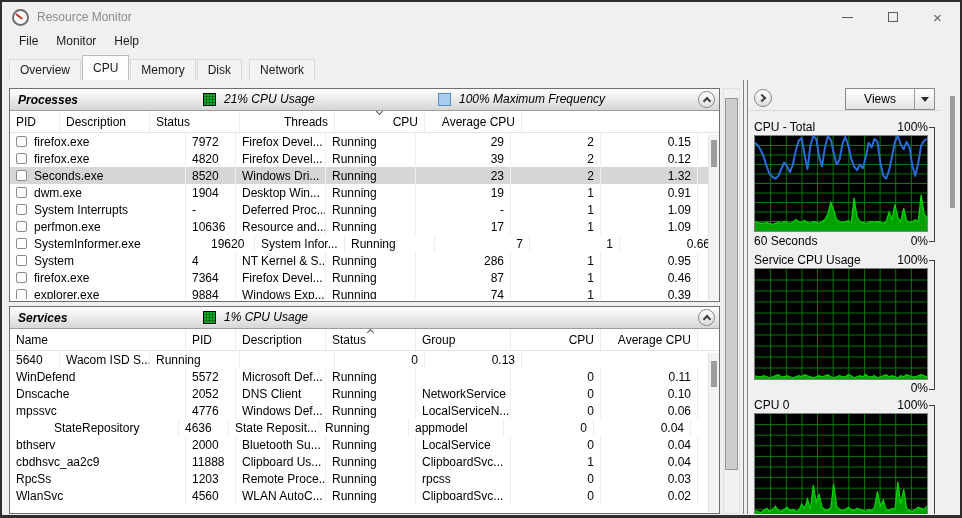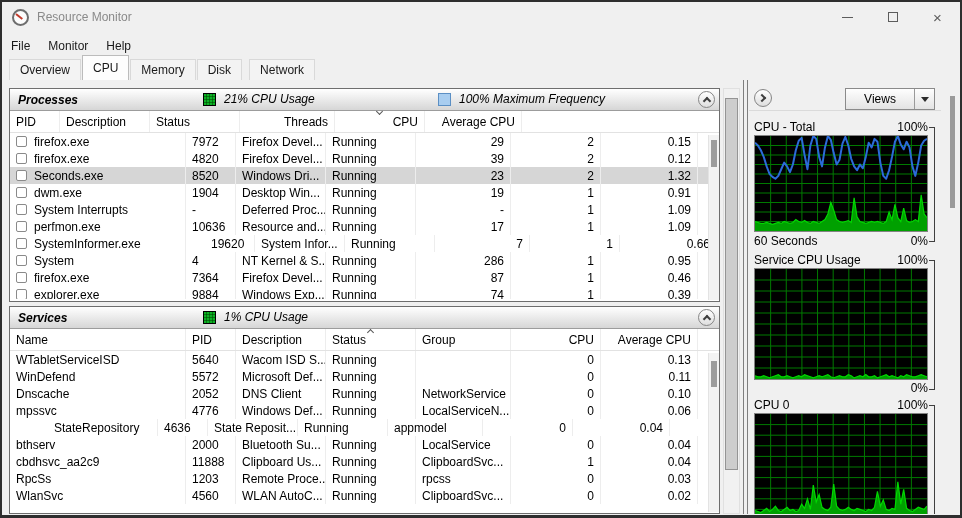--- a/index.html
+++ b/index.html
@@ -15,21 +15,21 @@
     border:2px solid #6d6d6d; background:#fcfcfc; }
   .app-icon .needle { position:absolute; left:2px; top:2px; width:8px; height:2px;
     background:#c23a2b; transform:rotate(38deg); transform-origin:left center; }
   .title-text { margin-left:8px; font-size:12px; color:#8a8a8a; }
   .win-controls { margin-left:auto; display:flex; height:100%; }
   .win-btn { width:45px; height:100%; display:flex; align-items:center; justify-content:center; color:#5c5c5c; }
   .glyph-min { width:11px; height:1px; background:#5c5c5c; }
   .glyph-max { width:10px; height:10px; border:1px solid #5c5c5c; background:transparent; }
   .glyph-close { font-size:15px; line-height:1; color:#5c5c5c; }
   
-  .menubar { height:23px; display:flex; align-items:flex-end; }
+  .menubar { height:23px; display:flex; align-items:flex-start; padding-left:8px; }
   .menu-item { font-size:12px; color:#1a1a1a; padding:2px 9px; }
   
   .tabbar { height:25px; display:flex; align-items:flex-end; padding-left:7px; }
   .tab { font-size:12px; color:#1a1a1a; height:21px; line-height:20px; padding:0 10px;
     background:#f3f3f3; border:1px solid #d9d9d9; border-bottom:none; margin-right:1px; }
   .tab.active { height:25px; line-height:24px; background:#fdfdfd; border-color:#bcbcbc; position:relative; z-index:2; }
   .tab.gap-left { margin-left:6px; }
   
   .content { position:relative; height:434px; background:#f0f0f0; overflow:hidden; }
   .panel { position:absolute; left:7px; width:711px; background:#ffffff; border:1px solid #6e6e6e; }
@@ -455,23 +455,20 @@
           </div>
           <div class="hcell right" style="width: 90px;">
             <span>CPU</span>
           </div>
           <div class="hcell right" style="width: 97px;">
             <span>Average CPU</span>
           </div>
         </div>
       <div class="rows rows-services" id="svc-rows">
           <div class="trow">
-            <div class="cell" style="width: 176px;">
-              <span>WTabletServiceISD</span>
-            </div>
             <div class="cell" style="width: 50px;">
               <span>5640</span>
             </div>
             <div class="cell" style="width: 90px;">
               <span>Wacom ISD S...</span>
             </div>
             <div class="cell" style="width: 90px;">
               <span>Running</span>
             </div>
             <div class="cell" style="width: 95px;">
@@ -547,21 +544,21 @@
               <span>LocalServiceN...</span>
             </div>
             <div class="cell right" style="width: 90px;">
               <span>0</span>
             </div>
             <div class="cell right" style="width: 97px;">
               <span>0.06</span>
             </div>
           </div>
           <div class="trow">
-            <div class="cell" style="width: 148px; padding-left: 44px;">
+            <div class="cell" style="width: 169px; padding-left: 44px;">
               <span>StateRepository</span>
             </div>
             <div class="cell" style="width: 50px;">
               <span>4636</span>
             </div>
             <div class="cell" style="width: 90px;">
               <span>State Reposit...</span>
             </div>
             <div class="cell" style="width: 90px;">
               <span>Running</span>

